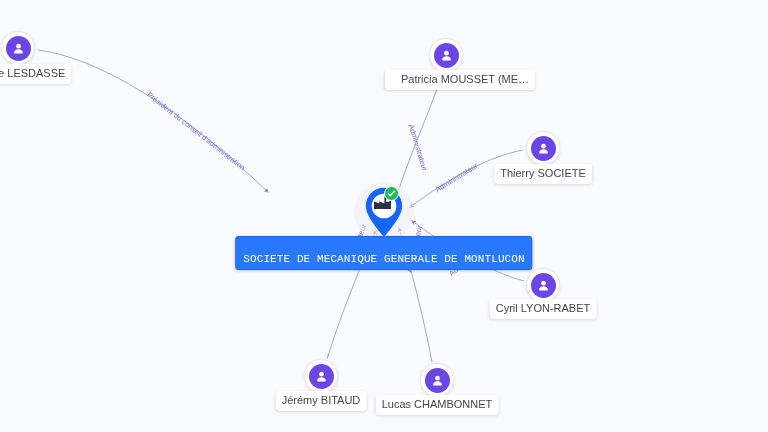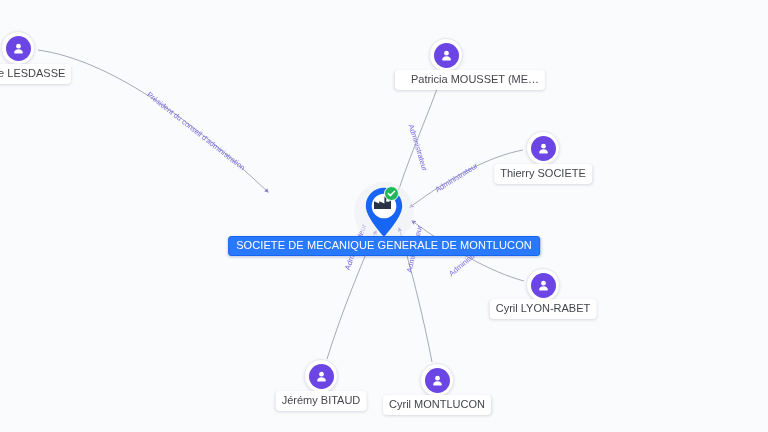--- a/index.html
+++ b/index.html
@@ -79,24 +79,25 @@
     position:absolute;
     left:384px;top:236px;
     transform:translateX(-50%);
     background:#2979ff;
     border:1px solid #1565f0;
     border-radius:3px;
     color:#ffffff;
     font-size:11px;
     line-height:13px;
     letter-spacing:.1px;
-    padding:2px 7px 3px 7px;
+    padding:16px 7px 3px 7px;
     white-space:nowrap;
     box-shadow:0 1px 3px rgba(20,50,120,.28);
     cursor:pointer;
+    font-family:Liberation Mono, monospace;
   }
 
   
   .edge-label{
     position:absolute;
     color:#7a6ce0;
     font-size:7.5px;
     line-height:9px;
     white-space:nowrap;
     transform-origin:0 50%;
@@ -143,21 +144,21 @@
     </div>
     <div class="node-label clipped" style="left: 0px; top: 64px; margin-left: -14px;">ne LESDASSE</div>
     <div class="person-node" style="left: 446px; top: 55px;">
       <div class="person-avatar">
         <svg viewBox="0 0 16 16" width="13" height="13" xmlns="http://www.w3.org/2000/svg">
           <circle cx="8" cy="5.2" r="2.9" fill="#ffffff"></circle>
           <path d="M8 9.0 C4.9 9.0 2.7 10.7 2.7 12.8 L2.7 13.3 C2.7 13.7 3.0 14 3.4 14 L12.6 14 C13.0 14 13.3 13.7 13.3 13.3 L13.3 12.8 C13.3 10.7 11.1 9.0 8 9.0 Z" fill="#ffffff"></path>
         </svg>
       </div>
     </div>
-    <div class="node-label" style="left: 470px; top: 70px; padding-left: 16px;">Patricia MOUSSET (ME…</div>
+    <div class="node-label" style="left: 460px; top: 70px; padding-left: 16px;">Patricia MOUSSET (ME…</div>
     <div class="person-node" style="left: 543px; top: 148px;">
       <div class="person-avatar">
         <svg viewBox="0 0 16 16" width="13" height="13" xmlns="http://www.w3.org/2000/svg">
           <circle cx="8" cy="5.2" r="2.9" fill="#ffffff"></circle>
           <path d="M8 9.0 C4.9 9.0 2.7 10.7 2.7 12.8 L2.7 13.3 C2.7 13.7 3.0 14 3.4 14 L12.6 14 C13.0 14 13.3 13.7 13.3 13.3 L13.3 12.8 C13.3 10.7 11.1 9.0 8 9.0 Z" fill="#ffffff"></path>
         </svg>
       </div>
     </div>
     <div class="node-label" style="left: 543px; top: 164px;">Thierry SOCIETE</div>
     <div class="person-node" style="left: 543px; top: 285px;">
@@ -170,21 +171,21 @@
     </div>
     <div class="node-label" style="left: 543px; top: 299px;">Cyril LYON-RABET</div>
     <div class="person-node" style="left: 437px; top: 380px;">
       <div class="person-avatar">
         <svg viewBox="0 0 16 16" width="13" height="13" xmlns="http://www.w3.org/2000/svg">
           <circle cx="8" cy="5.2" r="2.9" fill="#ffffff"></circle>
           <path d="M8 9.0 C4.9 9.0 2.7 10.7 2.7 12.8 L2.7 13.3 C2.7 13.7 3.0 14 3.4 14 L12.6 14 C13.0 14 13.3 13.7 13.3 13.3 L13.3 12.8 C13.3 10.7 11.1 9.0 8 9.0 Z" fill="#ffffff"></path>
         </svg>
       </div>
     </div>
-    <div class="node-label" style="left: 437px; top: 395px;">Cyril MONTLUCON</div>
+    <div class="node-label" style="left: 437px; top: 395px;">Lucas CHAMBONNET</div>
     <div class="person-node" style="left: 321px; top: 376px;">
       <div class="person-avatar">
         <svg viewBox="0 0 16 16" width="13" height="13" xmlns="http://www.w3.org/2000/svg">
           <circle cx="8" cy="5.2" r="2.9" fill="#ffffff"></circle>
           <path d="M8 9.0 C4.9 9.0 2.7 10.7 2.7 12.8 L2.7 13.3 C2.7 13.7 3.0 14 3.4 14 L12.6 14 C13.0 14 13.3 13.7 13.3 13.3 L13.3 12.8 C13.3 10.7 11.1 9.0 8 9.0 Z" fill="#ffffff"></path>
         </svg>
       </div>
     </div>
     <div class="node-label" style="left: 321px; top: 391px;">Jérémy BITAUD</div>
   </div>

